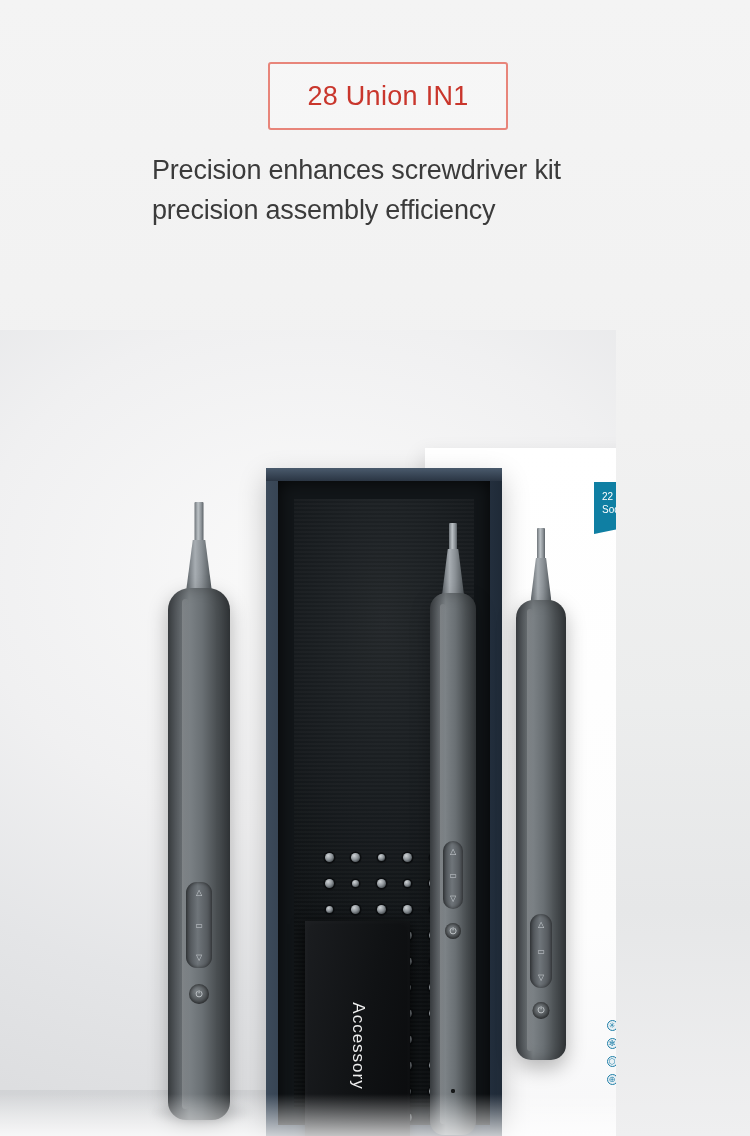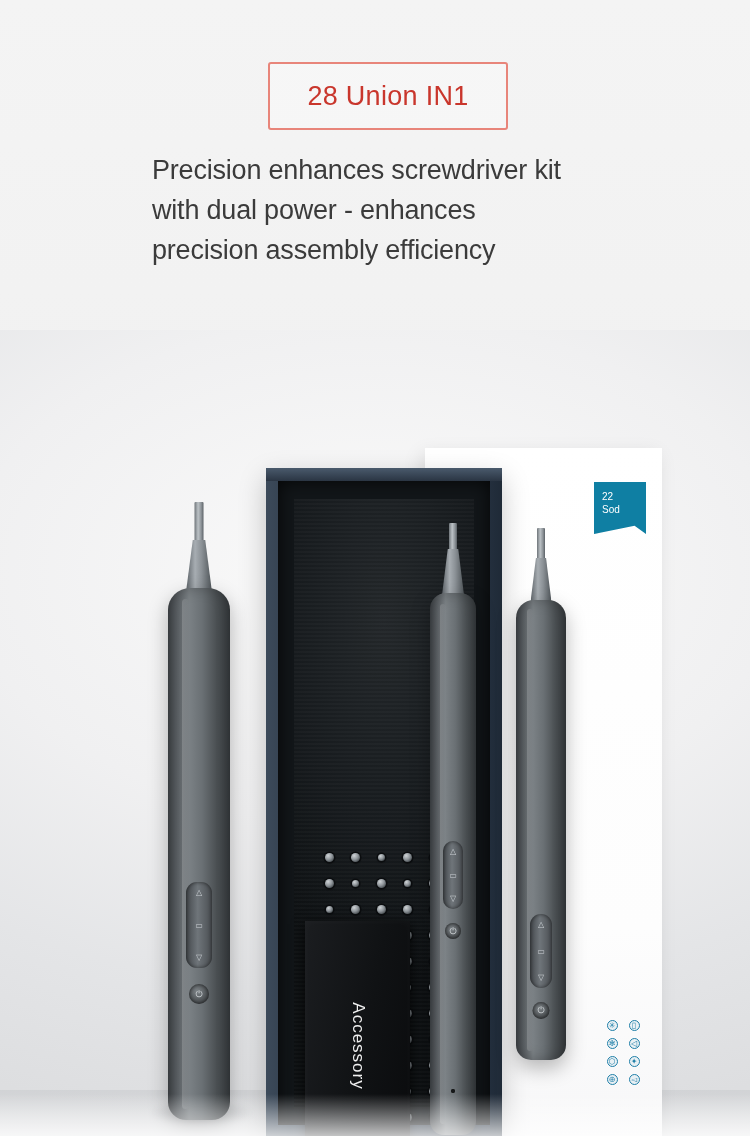--- a/index.html
+++ b/index.html
@@ -61,21 +61,21 @@
     font-size: 13.5px;
     line-height: 20px;
     color: #55575a;
   }
 
   
   .scene {
     position: absolute;
     left: 0;
     top: 330px;
-    width: 750px;
+    width: 616px;
     height: 806px;
     overflow: hidden;
   }
 
   
   .scene .floor {
     position: absolute;
     left: 0; top: 0; right: 0; bottom: 0;
     background:
       radial-gradient(120% 70% at 50% 30%, #fafafa 0%, #f0f0f1 45%, #e4e5e7 75%, #dddee0 100%);
@@ -350,21 +350,20 @@
 <body>
 
 <div class="page">
 
   <div class="headline-badge">
     <span>28 Union IN1</span>
   </div>
 
   <div class="title">
     <div>Precision enhances screwdriver kit</div>
-    <div>with dual power - enhances</div>
     <div>precision assembly efficiency</div>
   </div>
 
 
   <div class="scene">
     <div class="floor"></div>
     <div class="floor-line"></div>
 
     <div class="white-card"></div>
 

